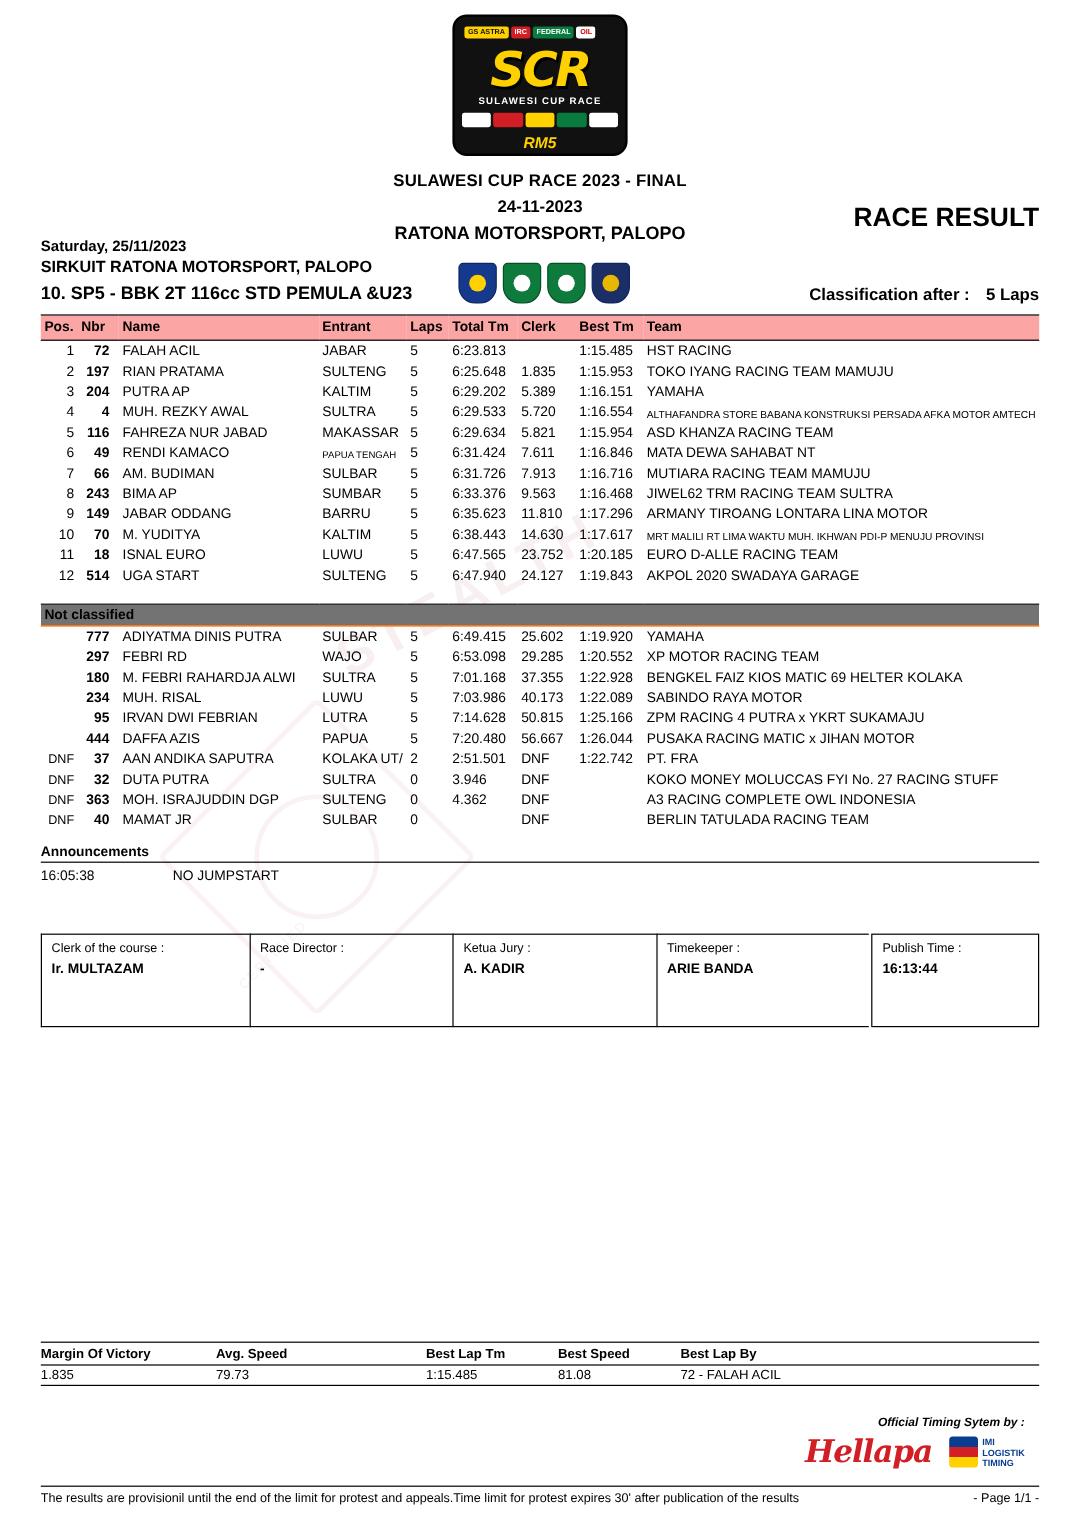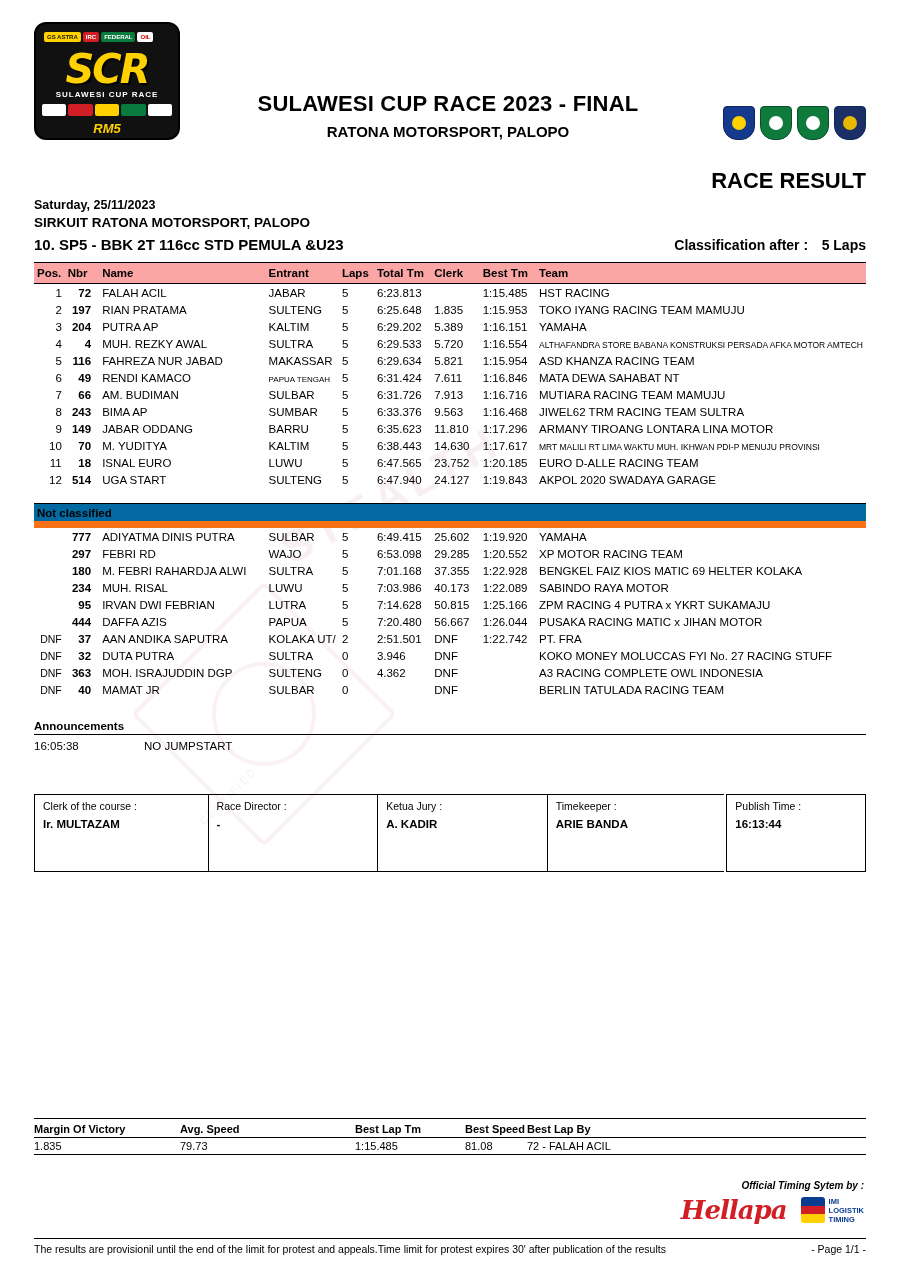--- a/index.html
+++ b/index.html
@@ -73,23 +73,24 @@
     color: #d9b0b0;
     transform: rotate(-45deg);
     white-space: nowrap;
   }
 
   .content { position: relative; z-index: 2; }
 
   
   .header {
     display: flex;
-    align-items: flex-end;
+    align-items: center;
     padding-top: 12px;
     height: 128px;
+    flex-direction: column;
   }
   .logo {
     width: 146px;
     height: 118px;
     position: relative;
     flex: 0 0 auto;
   }
   .logo-box {
     position: absolute;
     inset: 0;
@@ -163,21 +164,21 @@
     font-style: italic;
     font-weight: bold;
   }
 
   .title-block {
     flex: 1 1 auto;
     text-align: center;
     padding-top: 12px;
   }
   .title-main {
-    font-size: 22px;
+    font-size: 14px;
     font-weight: bold;
     letter-spacing: .2px;
   }
   .title-date {
     font-size: 14px;
     font-weight: bold;
     margin-top: 6px;
   }
   .title-venue {
     font-size: 15px;
@@ -258,32 +259,32 @@
   .c-laps { width: 34px; }
   .c-tot  { width: 62px; }
   .c-diff { width: 60px; }
   .c-best { width: 62px; }
   .c-team { width: auto; }
   .teamsmall { font-size: 8.5px; }
   .entsmall { font-size: 8px; }
   .dnfpos { font-size: 10.5px; }
 
   .section-bar td {
-    background: #0369a1;
+    background: #737373;
     font-weight: bold;
     font-size: 11.5px;
     padding: 4px 3px;
     border-top: 1px solid #000;
-    border-bottom: 7px solid #f97316;
+    border-bottom: 1px solid #f97316;
   }
   .spacer td { height: 10px; padding: 0; }
 
   
   .ann-title {
-    margin-top: 22px;
+    margin-top: 12px;
     font-size: 11.5px;
     font-weight: bold;
     border-bottom: 1px solid #000;
     padding-bottom: 2px;
   }
   .ann-row {
     font-size: 11.5px;
     margin-top: 5px;
     display: flex;
   }
@@ -320,28 +321,28 @@
     border-bottom: 1px solid #000;
     padding: 4px 0 2px 0;
   }
   .fs-row { display: flex; font-size: 11px; }
   .fs-row.head { font-weight: bold; }
   .fs-cell { }
   .fsc1 { width: 146px; }
   .fsc2 { width: 175px; }
   .fsc3 { width: 110px; }
   .fsc4 { width: 62px; }
-  .fsc5 { width: auto; }
+  .fsc5 { width: auto; margin-left: 40px; }
   .footer-stats .fs-row.head { border-bottom: 1px solid #000; padding-bottom: 2px;}
   .footer-stats .fs-row.val { padding-top: 2px; }
 
   
   .timing {
     position: absolute;
-    right: 36px;
+    right: 46px;
     bottom: 48px;
     text-align: right;
     width: 420px;
   }
   .timing .by {
     font-size: 10px;
     font-style: italic;
     font-weight: bold;
   }
   .timing-logos {
@@ -413,20 +414,21 @@
               <i></i>
               <i></i>
               <i></i>
             </div>
           <div class="logo-bottom">RM5</div>
         </div>
       </div>
 
       <div class="title-block">
         <div class="title-main">SULAWESI CUP RACE 2023 - FINAL</div>
+        <div class="title-date">24-11-2023</div>
         <div class="title-venue">RATONA MOTORSPORT, PALOPO</div>
       </div>
 
       <div class="badges">
         <div class="badge"></div>
         <div class="badge green"></div>
         <div class="badge green"></div>
         <div class="badge dark"></div>
       </div>
     </div>

